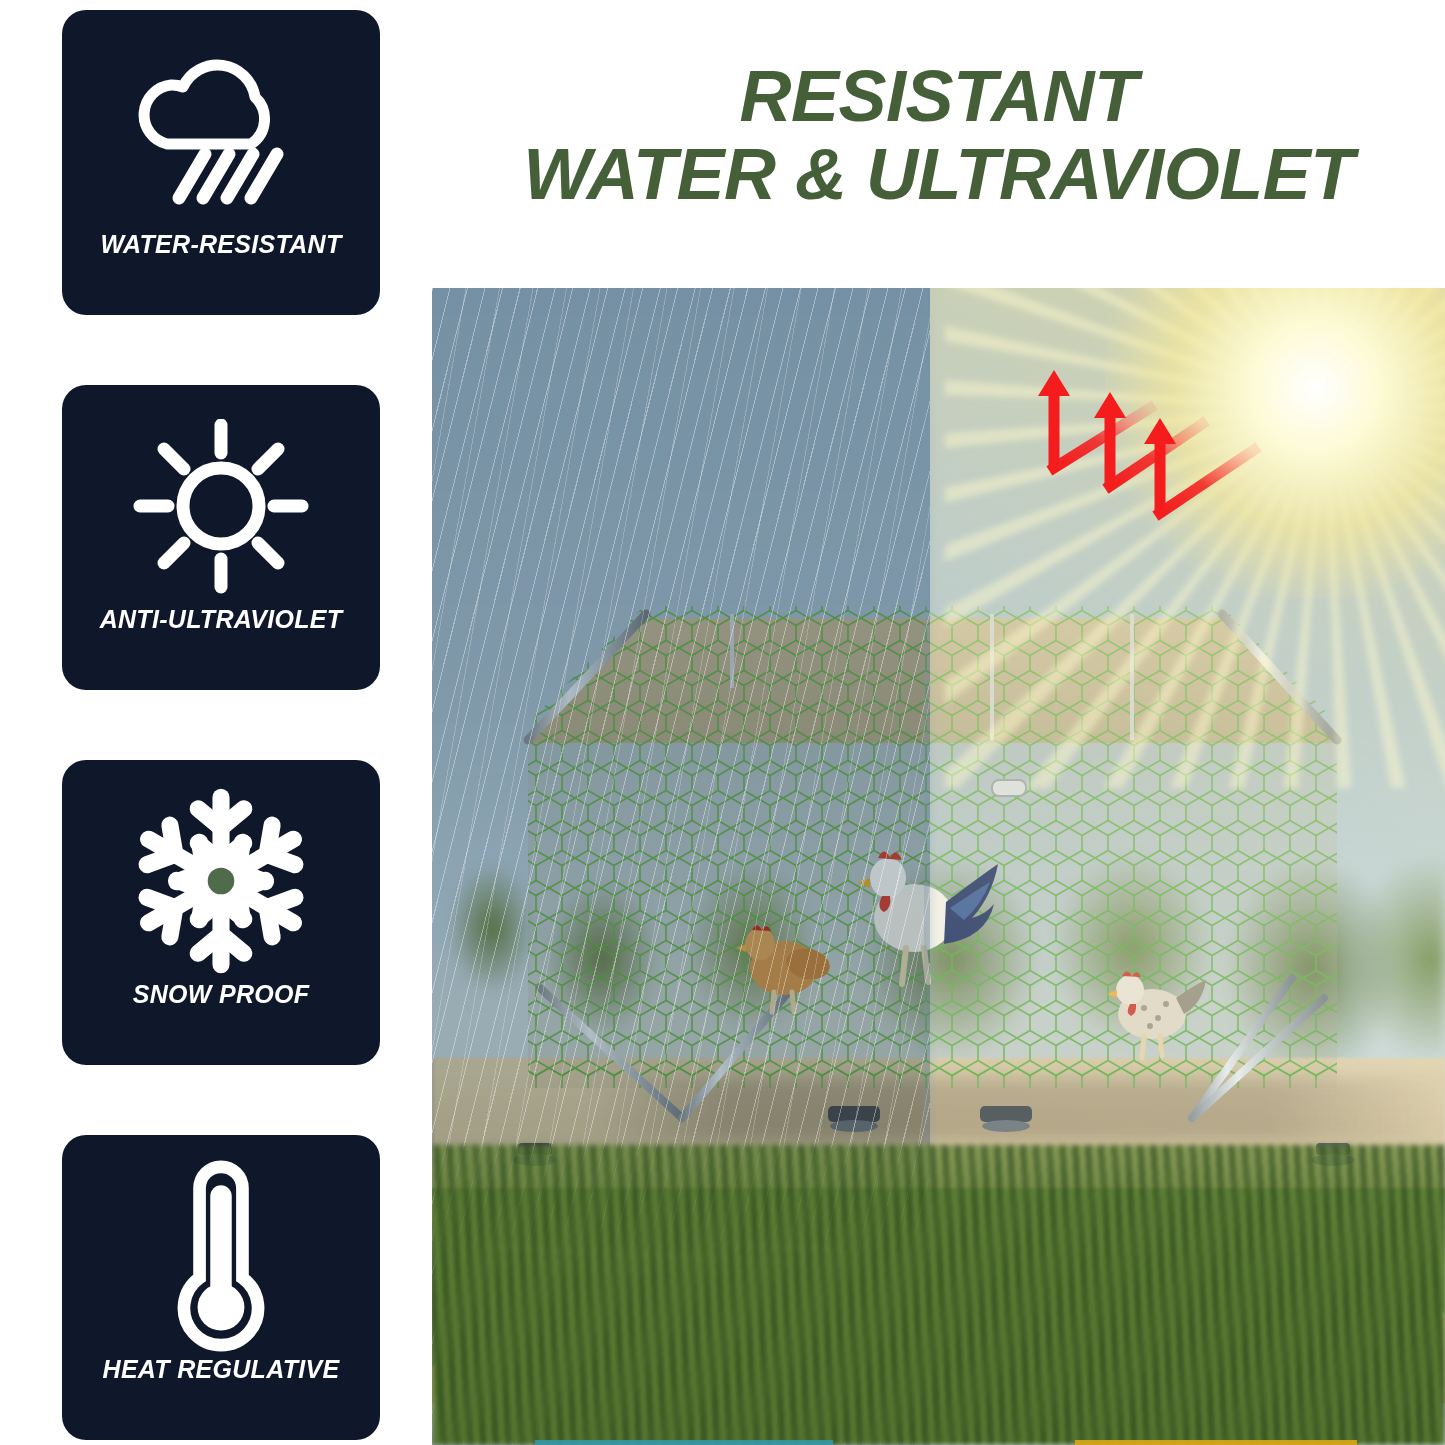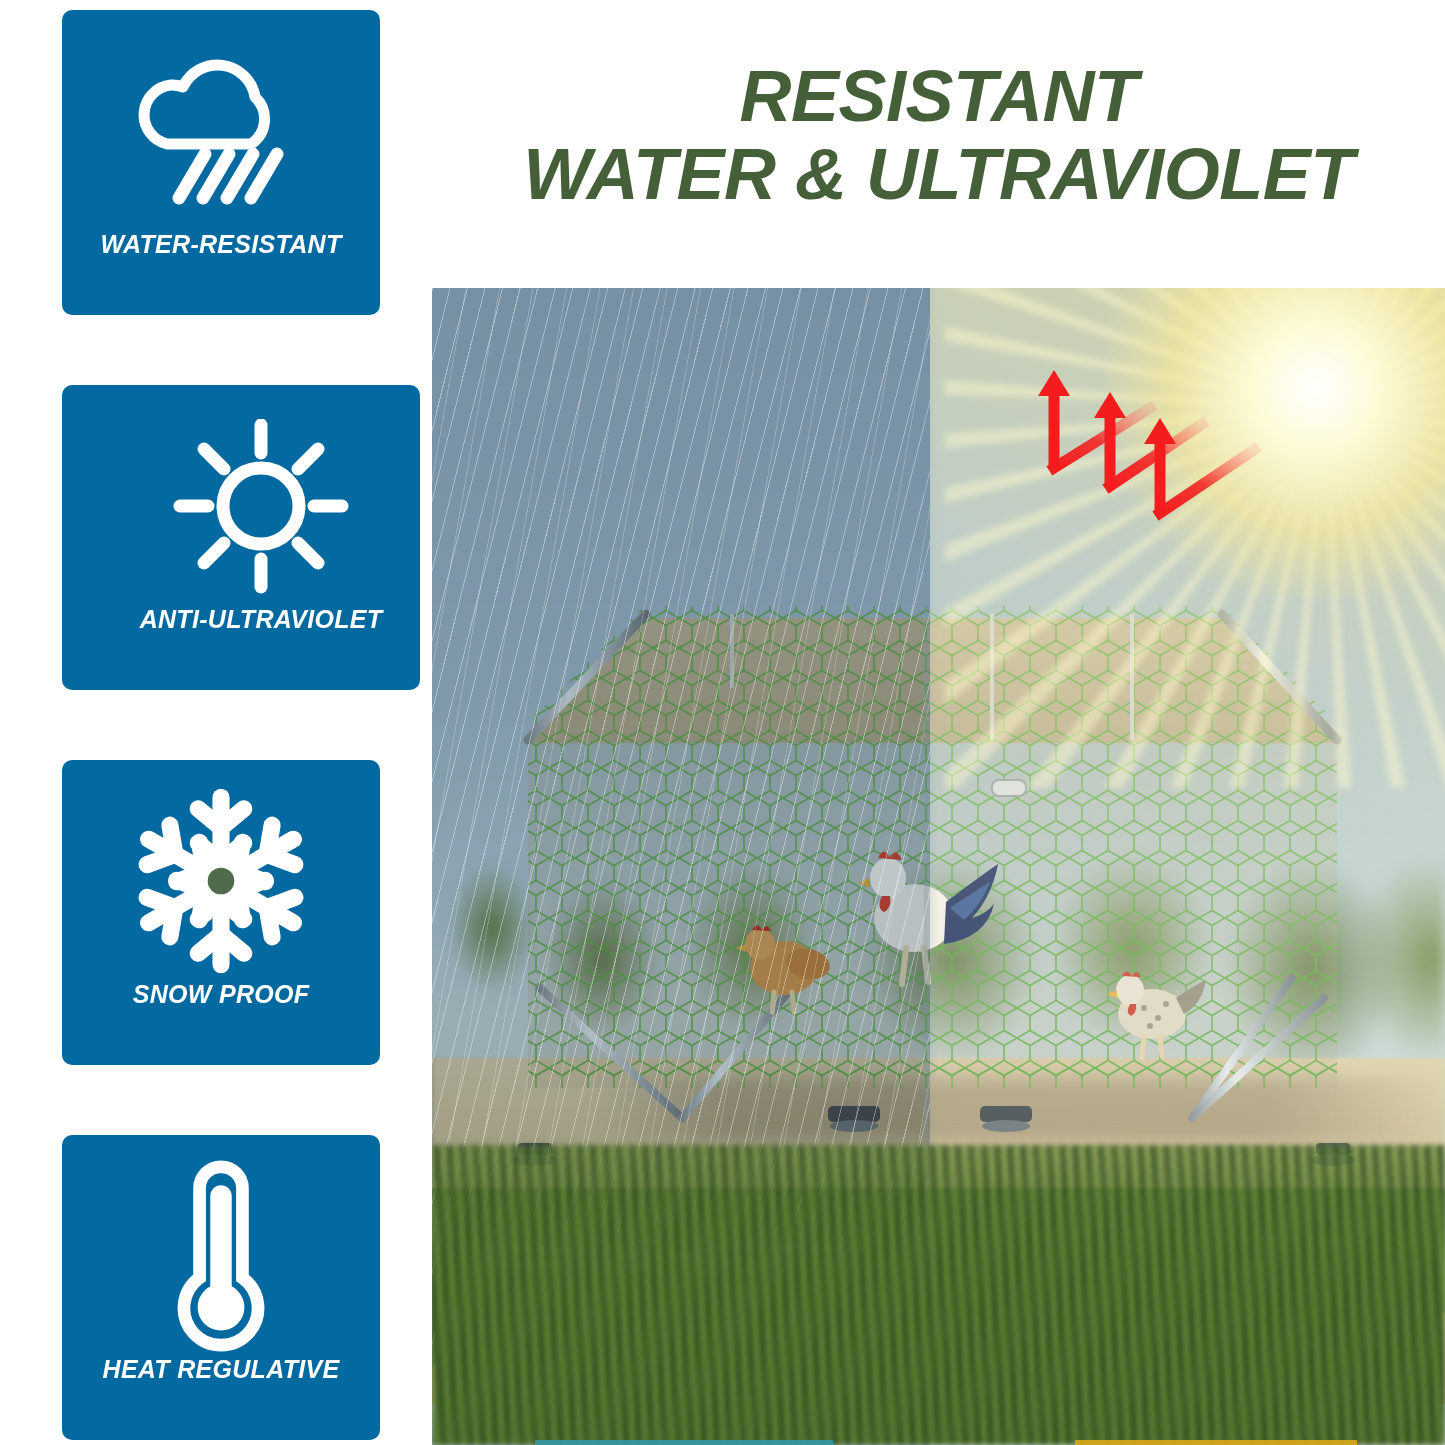--- a/index.html
+++ b/index.html
@@ -4,25 +4,25 @@
 <style>
   html,body{margin:0;padding:0;background:#ffffff;}
   body{width:1445px;height:1445px;overflow:hidden;font-family:"Liberation Sans",sans-serif;}
 
   .page{position:relative;width:1445px;height:1445px;background:#fff;}
 
   
   .feature-col{position:absolute;left:0;top:0;width:430px;height:1445px;}
   .feature-card{
     position:absolute;left:62px;width:318px;height:305px;
-    background:#0369a1;border-radius:10px;
+    background:#0f172a;border-radius:24px;
     display:flex;flex-direction:column;align-items:center;justify-content:flex-start;
   }
   .feature-card.c1{top:10px;}
-  .feature-card.c2{top:385px;padding-left:40px;}
+  .feature-card.c2{top:385px;}
   .feature-card.c3{top:760px;}
   .feature-card.c4{top:1135px;}
   .fc-icon{flex:0 0 auto;margin-top:26px;height:190px;display:flex;align-items:center;justify-content:center;}
   .fc-label{
     color:#ffffff;font-size:25px;font-weight:bold;font-style:italic;
     letter-spacing:.3px;white-space:nowrap;text-align:center;margin-top:4px;
   }
 
   
   .headline{

